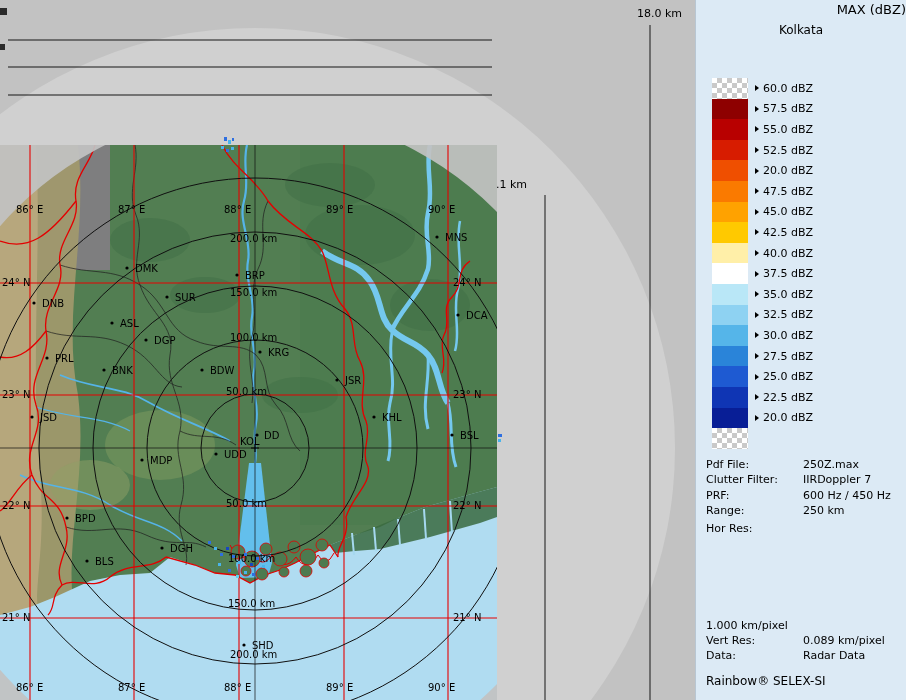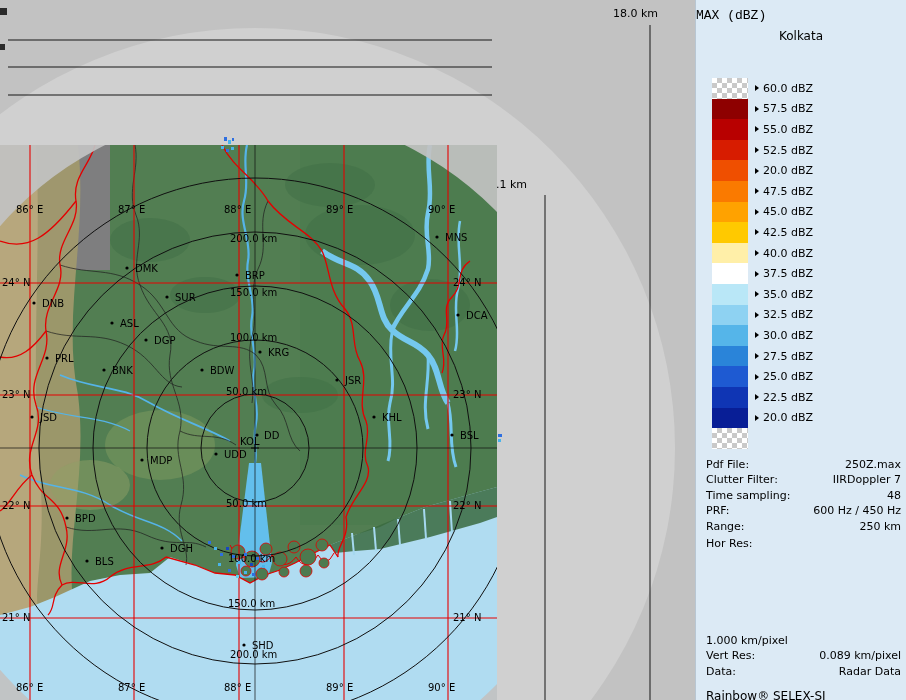--- a/index.html
+++ b/index.html
@@ -5,34 +5,34 @@
   html,body{margin:0;padding:0;background:#888;}
   .screen{position:relative;width:906px;height:700px;overflow:hidden;background:#c3c3c3;
           font-family:"DejaVu Sans",sans-serif;}
   .screen svg{display:block;}
   .bg{position:absolute;left:0;top:0;}
   .map{position:absolute;left:0;top:145px;width:497px;height:555px;}
   .flt{position:absolute;color:#000;font-size:11px;}
   .mtxt{font-family:"DejaVu Sans",sans-serif;font-size:10px;fill:#000;}
   .legend{position:absolute;left:695px;top:0;width:211px;height:700px;
           background:#dceaf5;border-left:1px solid #b8c6d2;box-sizing:border-box;color:#000;}
-  .ltitle{text-align:left;padding-top:6px;font-size:13px;line-height:20px;font-family:Liberation Mono, monospace;}
+  .ltitle{text-align:right;font-size:13px;line-height:20px;}
   .lsub{text-align:center;font-size:12px;line-height:20px;}
   .scale{position:absolute;left:16px;top:78px;}
   .srow{display:flex;align-items:center;height:20.6px;}
   .sw{width:36px;height:20.6px;flex:0 0 36px;}
   .checker{background-color:#fff;
     background-image:linear-gradient(45deg,#c9c9c9 25%,transparent 25%,transparent 75%,#c9c9c9 75%),
                      linear-gradient(45deg,#c9c9c9 25%,transparent 25%,transparent 75%,#c9c9c9 75%);
     background-size:10px 10px;background-position:0 0,5px 5px;}
   .tick{width:0;height:0;border-left:4px solid #000;border-top:3px solid transparent;
         border-bottom:3px solid transparent;margin:0 4px 0 7px;}
   .slab{font-size:11px;white-space:nowrap;}
   .info{position:absolute;left:10px;top:457px;width:195px;}
-  .irow{display:flex;font-size:11px;line-height:15.4px;white-space:nowrap;justify-content:space-between;}
+  .irow{display:flex;font-size:11px;line-height:15.4px;white-space:nowrap;}
   .ilab{width:97px;flex:0 0 97px;}
   .gap{margin-top:2px;flex-direction:column;}
   .brand{margin-top:10px;font-size:12px;}
 </style>
 </head>
 <body>
 
 <div class="screen">
 
   <svg class="bg" width="906" height="700">
@@ -51,21 +51,21 @@
     </g>
     <g>
       <rect x="224" y="137" width="3" height="4" fill="#2f6fe0"></rect>
       <rect x="228" y="140" width="3" height="4" fill="#4ab4ea"></rect>
       <rect x="232" y="138" width="2" height="3" fill="#2f6fe0"></rect>
       <rect x="498" y="434" width="4" height="3" fill="#2f6fe0"></rect>
       <rect x="498" y="439" width="3" height="3" fill="#4ab4ea"></rect>
     </g>
   </svg>
 
-  <div class="flt" style="left:613px;top:7px;">18.0 km</div>
+  <div class="flt" style="left:637px;top:7px;">18.0 km</div>
   <div class="flt" style="left:489px;top:178px;">0.1 km</div>
 
   <div class="map">
   <svg width="497" height="555" viewBox="0 0 497 555">
 
     <g>
       <rect x="0" y="0" width="497" height="555" fill="#527e52"></rect>
       <rect x="300" y="0" width="197" height="380" fill="#497a4c" opacity="0.55"></rect>
       <path d="M0,0 H110 V125 H0 Z" fill="#8d7f8f" opacity="0.75"></path>
       <path d="M0,0 L78,0 C88,90 62,170 78,250 C88,330 64,400 74,462 L0,470 Z" fill="#a39a6d" opacity="0.9"></path>
@@ -380,24 +380,20 @@
     <div class="info">
       <div class="irow">
           <span class="ilab">Pdf File:</span>
           <span>250Z.max</span>
         </div>
       <div class="irow">
           <span class="ilab">Clutter Filter:</span>
           <span>IIRDoppler 7</span>
         </div>
       <div class="irow">
-          <span class="ilab">Time sampling:</span>
-          <span>48</span>
-        </div>
-      <div class="irow">
           <span class="ilab">PRF:</span>
           <span>600 Hz / 450 Hz</span>
         </div>
       <div class="irow">
           <span class="ilab">Range:</span>
           <span>250 km</span>
         </div>
       <div class="irow gap">
           <span class="ilab">Hor Res:</span>
           <span>1.000 km/pixel</span>

